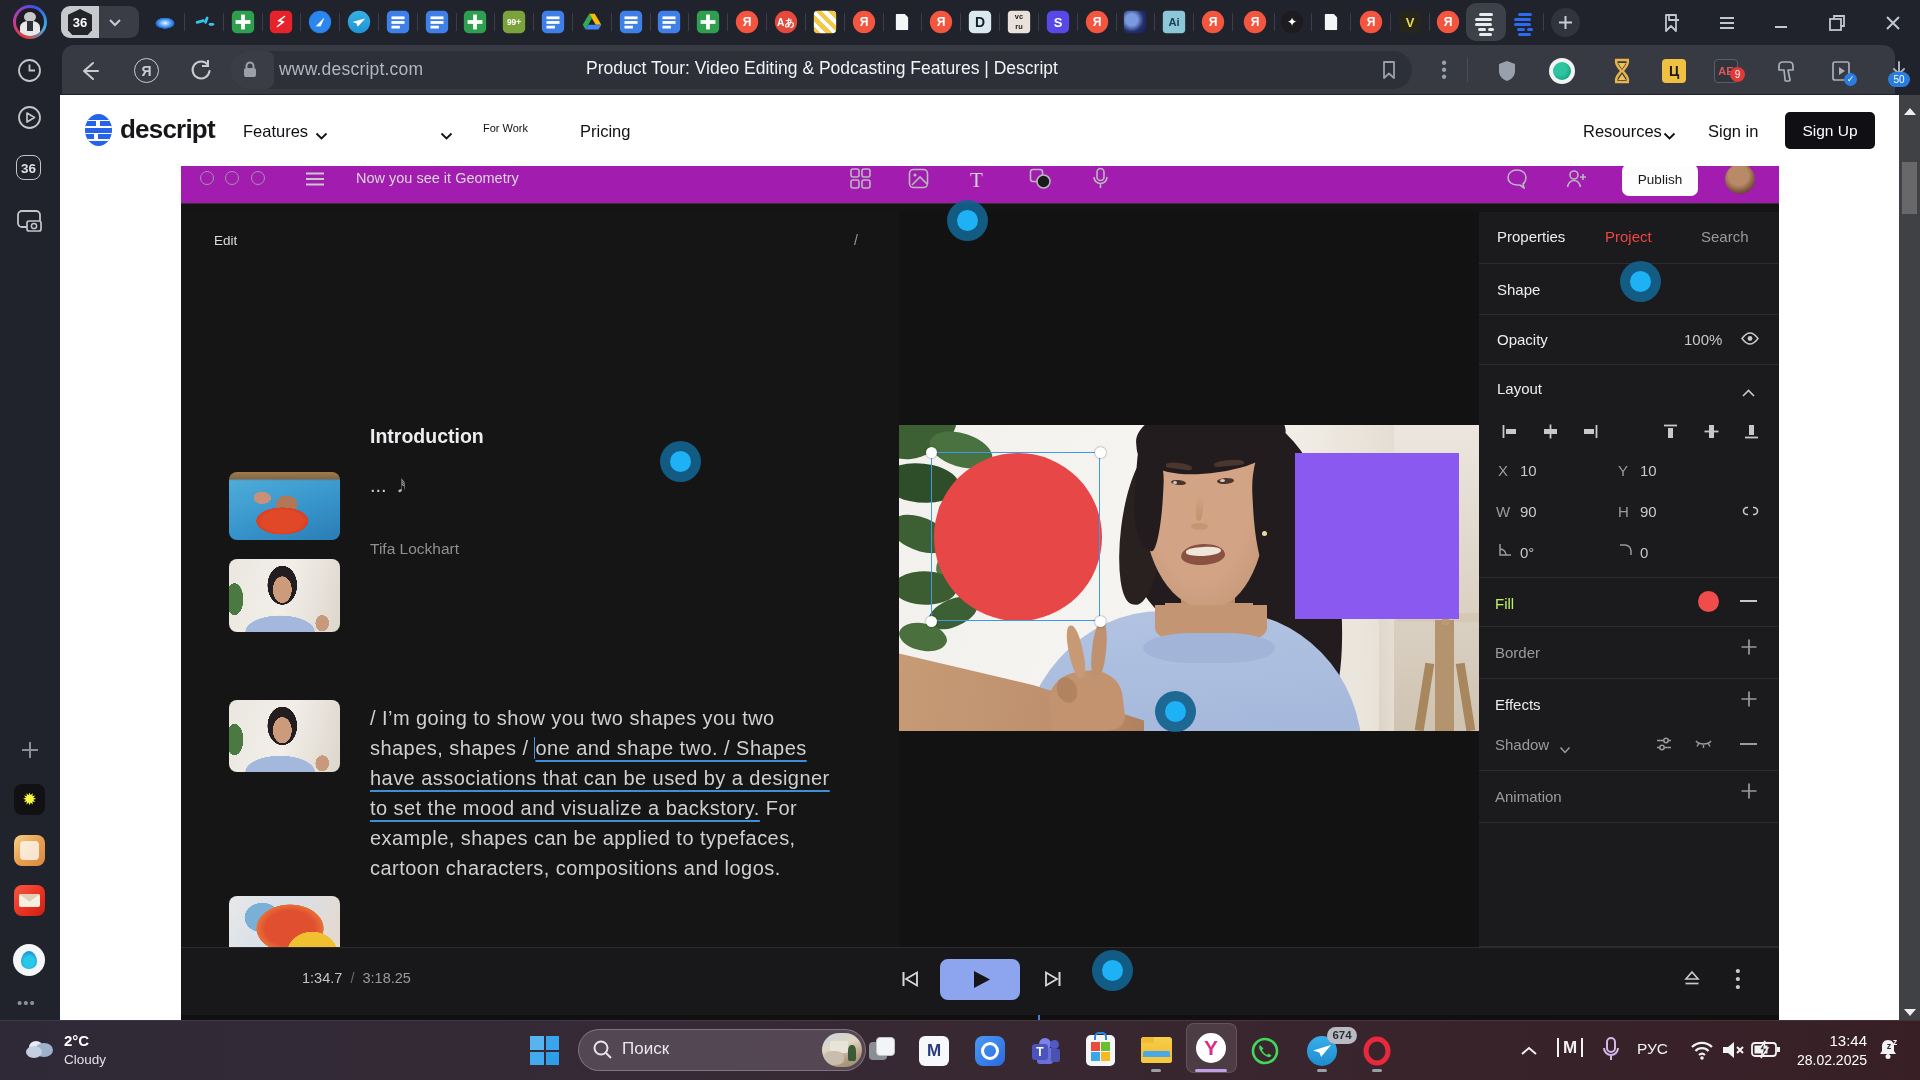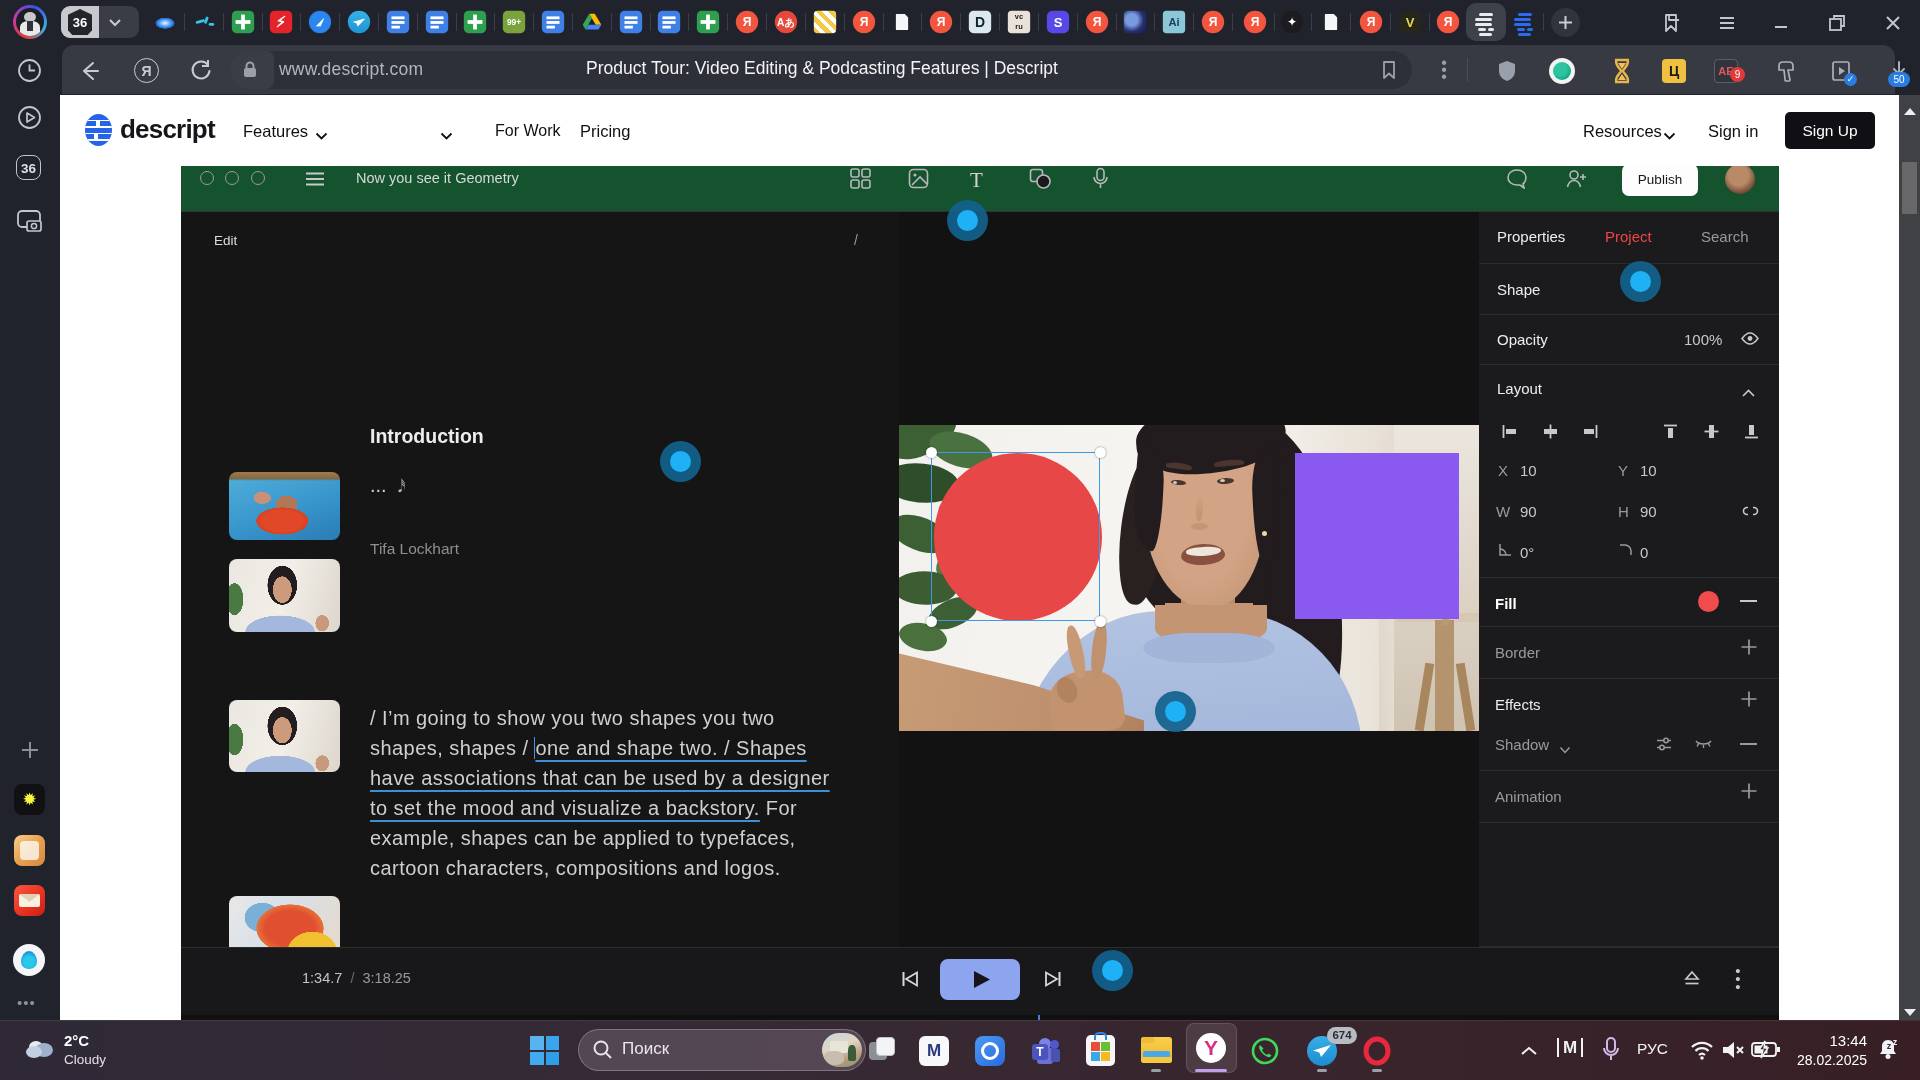--- a/index.html
+++ b/index.html
@@ -286,37 +286,37 @@
 <span style="position:absolute;left:0;top:5.5px;width:27px;height:1.8px;background:#fff;"></span>
 <span style="position:absolute;left:0;top:12px;width:27px;height:1.8px;background:#fff;"></span>
 <span style="position:absolute;left:0;top:18.5px;width:27px;height:1.8px;background:#fff;"></span>
 <span style="position:absolute;left:0;top:25px;width:27px;height:1.8px;background:#fff;"></span>
 <span style="position:absolute;left:11px;top:5.5px;width:4px;height:8.5px;background:#fff;"></span>
 <span style="position:absolute;left:9px;top:18.5px;width:4px;height:8.5px;background:#fff;"></span>
 </div>
         <div style="position:absolute;left:60px;top:19px;font-size:26px;font-weight:bold;color:#16161a;letter-spacing:-0.8px;">descript</div>
         <div style="position:absolute;left:183px;top:27px;font-size:16.5px;color:#101014;">Features</div>
         <div style="position:absolute;left:297px;top:27px;font-size:16.5px;color:#101014;margin-top:44px;">For Teams</div>
-        <div style="position:absolute;left:423px;top:27px;font-size:16px;color:#101014;margin-left:12px;">For Work</div>
+        <div style="position:absolute;left:423px;top:27px;font-size:11px;color:#101014;">For Work</div>
         <div style="position:absolute;left:520px;top:27px;font-size:16.5px;color:#101014;">Pricing</div>
         <div style="position:absolute;left:255px;top:32px;"><svg width="13" height="9">
             <path d="M1.5 1.5 L6.5 6.5 L11.5 1.5" stroke="#101014" stroke-width="1.8" fill="none"></path>
           </svg></div>
         <div style="position:absolute;left:380px;top:32px;"><svg width="13" height="9">
             <path d="M1.5 1.5 L6.5 6.5 L11.5 1.5" stroke="#101014" stroke-width="1.8" fill="none"></path>
           </svg></div>
         <div style="position:absolute;left:1523px;top:27px;font-size:16.5px;color:#101014;">Resources</div>
         <div style="position:absolute;left:1603px;top:32px;"><svg width="13" height="9">
             <path d="M1.5 1.5 L6.5 6.5 L11.5 1.5" stroke="#101014" stroke-width="1.8" fill="none"></path>
           </svg></div>
         <div style="position:absolute;left:1648px;top:27px;font-size:16.5px;color:#101014;">Sign in</div>
         <div style="position:absolute;left:1725px;top:17px;width:90px;height:37px;background:#101014;border-radius:5px;color:#fff;font-size:15.5px;text-align:center;line-height:37px;">Sign Up</div>
       </div>
     <div id="editor">
-      <div id="edtoolbar" style="position:absolute;left:0;top:0;width:1598px;height:46px;background:#14532d;border-bottom:1px solid #333335;">
+      <div id="edtoolbar" style="position:absolute;left:0;top:0;width:1598px;height:38px;background:#a21caf;border-bottom:1px solid #333335;">
           <div style="position:relative;width:100%;height:100%;padding:0;">
             <div style="position:absolute;left:0;top:2px;width:1598px;height:21px;">
               <div style="position:absolute;left:19px;top:3px;width:14px;height:14px;border:1.6px solid #9a9a9e;border-radius:50%;"></div>
               <div style="position:absolute;left:44px;top:3px;width:14px;height:14px;border:1.6px solid #9a9a9e;border-radius:50%;"></div>
               <div style="position:absolute;left:70px;top:3px;width:14px;height:14px;border:1.6px solid #9a9a9e;border-radius:50%;"></div>
               <div style="position:absolute;left:124px;top:3px;"><svg width="20" height="16">
                   <path d="M1 2.5 H19 M1 8 H19 M1 13.5 H19" stroke="#c8c8cc" stroke-width="1.8"></path>
                 </svg></div>
               <div style="position:absolute;left:175px;top:2px;font-size:14.5px;color:#d8d8da;">Now you see it Geometry</div>
               <div style="position:absolute;left:669px;top:0px;"><svg width="21" height="21">
@@ -500,21 +500,21 @@
             </svg></div>
           <div style="position:absolute;left:18px;top:330px;"><svg width="16" height="16">
               <path d="M3 2 V13 H14" stroke="#9a9a9e" stroke-width="1.5" fill="none"></path>
               <path d="M3 7 A6 6 0 0 1 9 13" stroke="#9a9a9e" stroke-width="1.5" fill="none"></path>
             </svg></div>
           <div style="position:absolute;left:41px;top:332px;color:#c8c8cc;">0°</div>
           <div style="position:absolute;left:139px;top:330px;"><svg width="16" height="16">
               <path d="M2 3 H7 a6 6 0 0 1 6 6 V13" stroke="#9a9a9e" stroke-width="1.5" fill="none"></path>
             </svg></div>
           <div style="position:absolute;left:161px;top:332px;color:#c8c8cc;">0</div>
-          <div style="position:absolute;left:16px;top:383px;color:#ffffff;font-weight:bold;">Fill</div>
+          <div style="position:absolute;left:16px;top:383px;color:#bef264;">Fill</div>
           <div style="position:absolute;left:219px;top:379px;width:21px;height:21px;border-radius:50%;background:#f14c4c;"></div>
           <div style="position:absolute;left:261px;top:388px;width:17px;height:2px;background:#c8c8cc;"></div>
           <div style="position:absolute;left:16px;top:432px;color:#9a9a9e;">Border</div>
           <div style="position:absolute;left:261px;top:426px;"><svg width="18" height="18">
               <path d="M9 1.5 V16.5 M1.5 9 H16.5" stroke="#9a9a9e" stroke-width="1.7"></path>
             </svg></div>
           <div style="position:absolute;left:16px;top:484px;color:#ededef;">Effects</div>
           <div style="position:absolute;left:261px;top:478px;"><svg width="18" height="18">
               <path d="M9 1.5 V16.5 M1.5 9 H16.5" stroke="#9a9a9e" stroke-width="1.7"></path>
             </svg></div>

